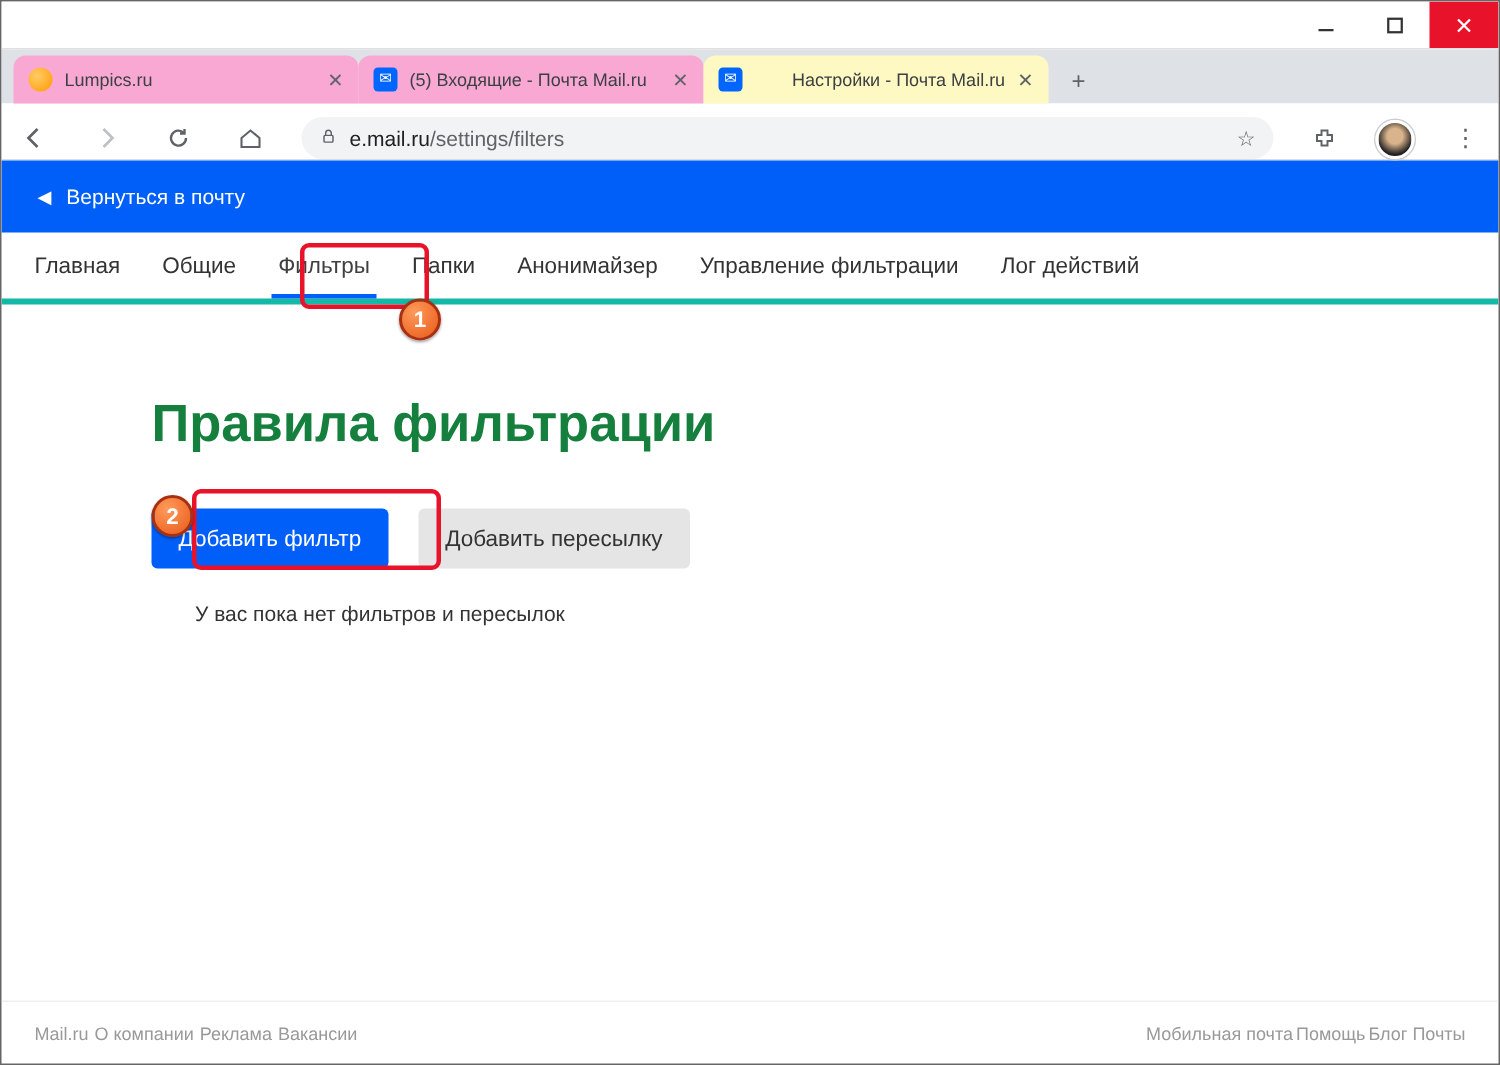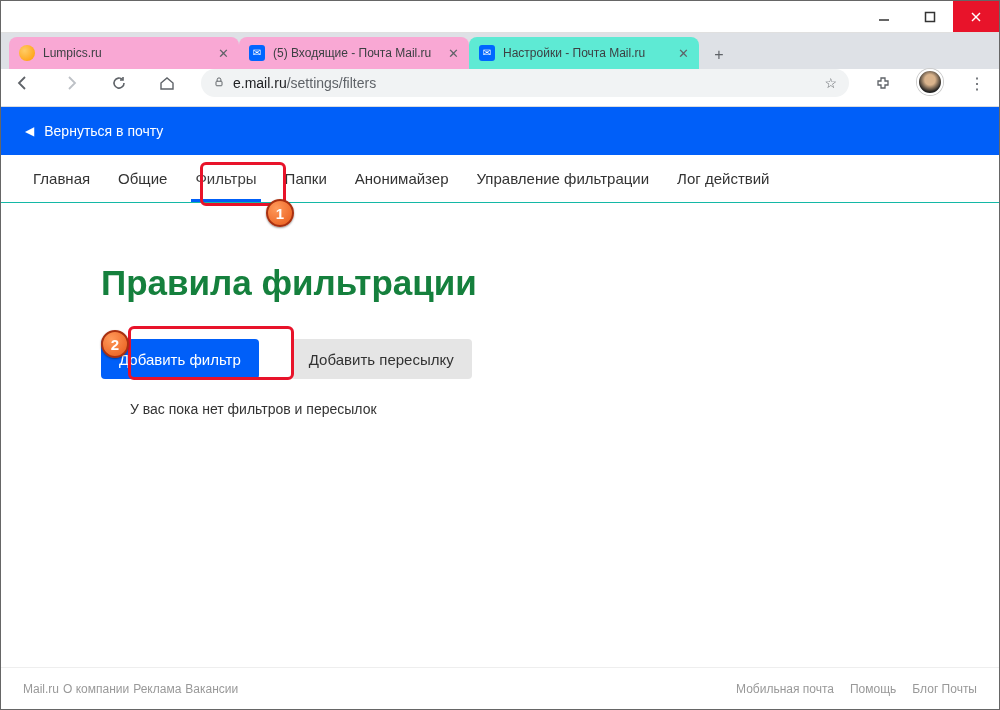--- a/index.html
+++ b/index.html
@@ -6,69 +6,69 @@
 body { background: #fff; width: 1000px; height: 710px; overflow: hidden; position: relative; border: 1px solid #666; }
 
 
 .titlebar { height: 32px; background: #fff; display: flex; justify-content: flex-end; align-items: stretch; border-bottom: 1px solid #e0e0e0; }
 .win-btn { width: 46px; display: flex; align-items: center; justify-content: center; font-size: 14px; color: #333; cursor: default; }
 .win-btn.close { background: #e8132a; color: #fff; }
 
 
 .tabs-row { height: 36px; background: #dee1e6; display: flex; align-items: flex-end; padding: 0 8px; }
 .browser-tab { height: 32px; min-width: 230px; max-width: 240px; background: #f9a8d4; border-radius: 8px 8px 0 0; display: flex; align-items: center; padding: 0 10px; gap: 8px; font-size: 12px; color: #3c4043; position: relative; }
-.browser-tab.active { background: #5eead4; }
+.browser-tab.active { background: #fef9c3; text-align: right; }
 .tab-favicon { width: 16px; height: 16px; border-radius: 50%; flex-shrink: 0; }
 .fav-orange { background: radial-gradient(circle at 35% 35%, #ffcc66, #ff9900); }
 .fav-mail { background: #0066ff; border-radius: 3px; position: relative; }
 .fav-mail::after { content: "✉"; color: #fff; font-size: 10px; position: absolute; top: 50%; left: 50%; transform: translate(-50%, -55%); }
 .tab-title { white-space: nowrap; overflow: hidden; text-overflow: ellipsis; flex: 1; }
 .tab-close { font-size: 13px; color: #5f6368; cursor: default; }
 .new-tab-btn { width: 28px; height: 28px; display: flex; align-items: center; justify-content: center; font-size: 16px; color: #5f6368; margin-left: 6px; }
 
 
-.addr-row { height: 38px; background: #fff; display: flex; align-items: flex-start; padding: 0 8px; gap: 20px; border-bottom: 1px solid #dadce0; }
+.addr-row { height: 38px; background: #fff; display: flex; align-items: flex-end; padding: 0 8px; gap: 20px; border-bottom: 1px solid #dadce0; }
 .nav-btn { width: 28px; height: 28px; display: flex; align-items: center; justify-content: center; color: #5f6368; font-size: 16px; border-radius: 50%; }
 .nav-btn.disabled { color: #bdc1c6; }
 .addr-bar { flex: 1; height: 28px; background: #f1f3f4; border-radius: 14px; display: flex; align-items: center; padding: 0 12px; gap: 8px; font-size: 14px; color: #202124; }
 .lock-icon { font-size: 12px; color: #5f6368; }
 .url-host { color: #202124; }
 .url-path { color: #5f6368; }
 .star-icon { margin-left: auto; color: #5f6368; font-size: 14px; }
 .ext-btn { width: 28px; height: 28px; display: flex; align-items: center; justify-content: center; color: #5f6368; font-size: 15px; }
 .avatar { width: 26px; height: 26px; border-radius: 50%; background: radial-gradient(circle at 50% 40%, #d9b38c 30%, #222 70%); border: 2px solid #fff; box-shadow: 0 0 0 1px #ccc; }
 .menu-dots { width: 28px; height: 28px; display: flex; align-items: center; justify-content: center; color: #5f6368; font-size: 16px; }
 
 
 .blue-header { height: 48px; background: #005ff9; color: #fff; display: flex; align-items: center; padding: 0 24px; font-size: 14px; gap: 10px; }
 .back-arrow { font-size: 12px; }
 
 
-.settings-nav { height: 48px; border-bottom: 1px solid #14b8a6; display: flex; align-items: center; padding: 0 18px; gap: 0; font-size: 15px; position: relative; }
+.settings-nav { height: 48px; border-bottom: 4px solid #14b8a6; display: flex; align-items: center; padding: 0 8px; gap: 0; font-size: 15px; position: relative; }
 .settings-nav-item { padding: 0 14px; height: 100%; display: flex; align-items: center; color: #333; cursor: default; position: relative; }
 .settings-nav-item.active { color: #404040; }
 .settings-nav-item.active::after { content: ""; position: absolute; bottom: 0; left: 10px; right: 10px; height: 3px; background: #005ff9; }
 
 
 .highlight-box { position: absolute; border: 3px solid #e8132a; border-radius: 6px; pointer-events: none; }
 .callout-badge { position: absolute; width: 28px; height: 28px; border-radius: 50%; background: radial-gradient(circle at 35% 30%, #ff9a5a, #e85a1a); color: #fff; font-weight: bold; display: flex; align-items: center; justify-content: center; font-size: 15px; border: 2px solid #a83010; box-shadow: 0 1px 2px rgba(0,0,0,0.4); pointer-events: none; }
 
 
 .main { padding: 60px 100px 20px 100px; }
 .page-title { font-size: 35px; font-weight: 700; color: #15803d; margin-bottom: 36px; }
-.btn-row { display: flex; gap: 32px; margin-bottom: 22px; position: relative; }
+.btn-row { display: flex; gap: 20px; margin-bottom: 22px; position: relative; }
 .btn { height: 40px; padding: 0 18px; border-radius: 4px; font-size: 15px; display: flex; align-items: center; cursor: default; }
 .btn-primary { background: #005ff9; color: #fff; }
 .btn-secondary { background: #e5e5e5; color: #333; }
 .empty-text { font-size: 14px; color: #333; margin-left: 29px; }
 
 
 .footer { position: absolute; bottom: 0; left: 0; right: 0; height: 42px; border-top: 1px solid #eee; display: flex; align-items: center; padding: 0 22px; font-size: 12px; color: #999; }
 .footer-left { display: flex; gap: 4px; }
-.footer-right { margin-left: auto; display: flex; gap: 16px; }
+.footer-right { margin-left: auto; display: flex; gap: 2px; }
 
 svg.icon { width: 16px; height: 16px; }
 </style>
 </head>
 <body>
 
 <div class="titlebar">
   <div class="win-btn">
     <svg class="icon" viewBox="0 0 16 16">
         <line x1="3" y1="11" x2="13" y2="11" stroke="currentColor" stroke-width="1.5"></line>

